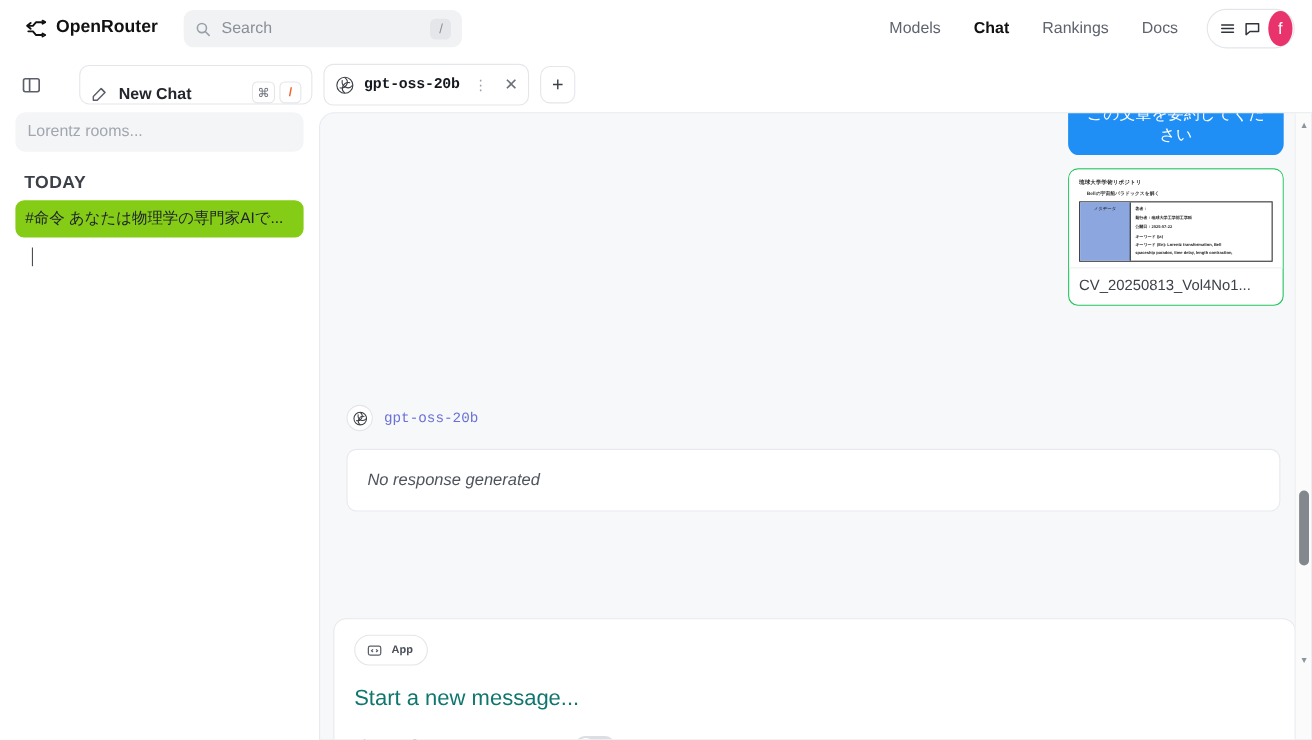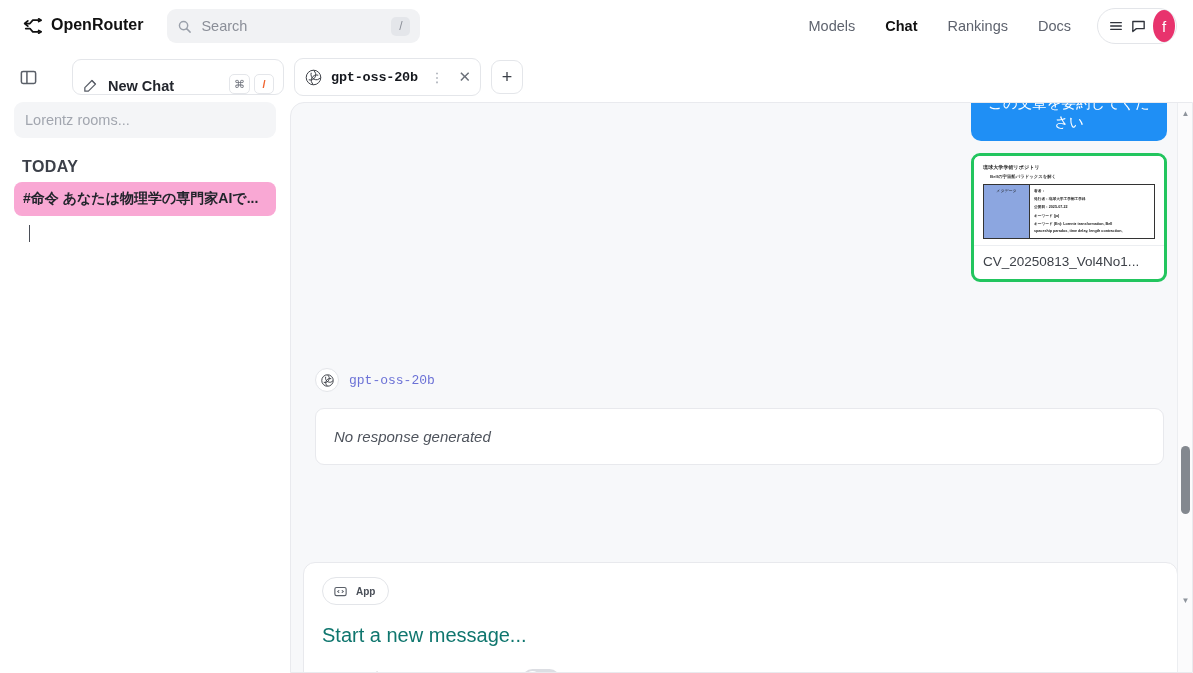--- a/index.html
+++ b/index.html
@@ -126,21 +126,21 @@
     margin: 20px 0 6px 8px;
     font-size: 16px; font-weight: 700; color: #3c4049; letter-spacing: 0.4px;
   }
   .room {
     height: 34px; border-radius: 8px;
     display: flex; align-items: center;
     padding: 0 9px;
     font-size: 14px; color: #21242b;
     white-space: nowrap; overflow: hidden;
   }
-  .room.selected { background: #f9a8d4; font-weight: bold; }
+  .room.selected { background: #84cc16; }
   .caret {
     display: inline-block; width: 1px; height: 17px;
     background: #4a4e57; margin-left: 6px;
   }
 
   
   .chatpanel {
     flex: 1; margin-right: 0;
     background: #f7f8fa;
     border: 1px solid #e9eaee;
@@ -157,21 +157,21 @@
     background: #1f8ff5; color: #fff;
     border-radius: 10px;
     padding: 9px 12px;
     font-size: 14.5px;
     text-align: center;
     margin-top: -17px;
   }
   .filecard {
     margin-top: 12px;
     background: #fff;
-    border: 3px solid #22c55e;
+    border: 1px solid #22c55e;
     border-radius: 9px;
     overflow: hidden;
   }
   .filecard .preview {
     height: 90px; background: #fff; overflow: hidden;
     padding: 8px 9px 0 9px;
     border-bottom: 1px solid #eceef1;
   }
   .doc-title { font-size: 5px; font-weight: 700; color: #2a2a2a; letter-spacing: .1px;}
   .doc-sub { font-size: 4.4px; color: #3a3a3a; margin: 4px 0 5px 7px; font-weight:600; }

